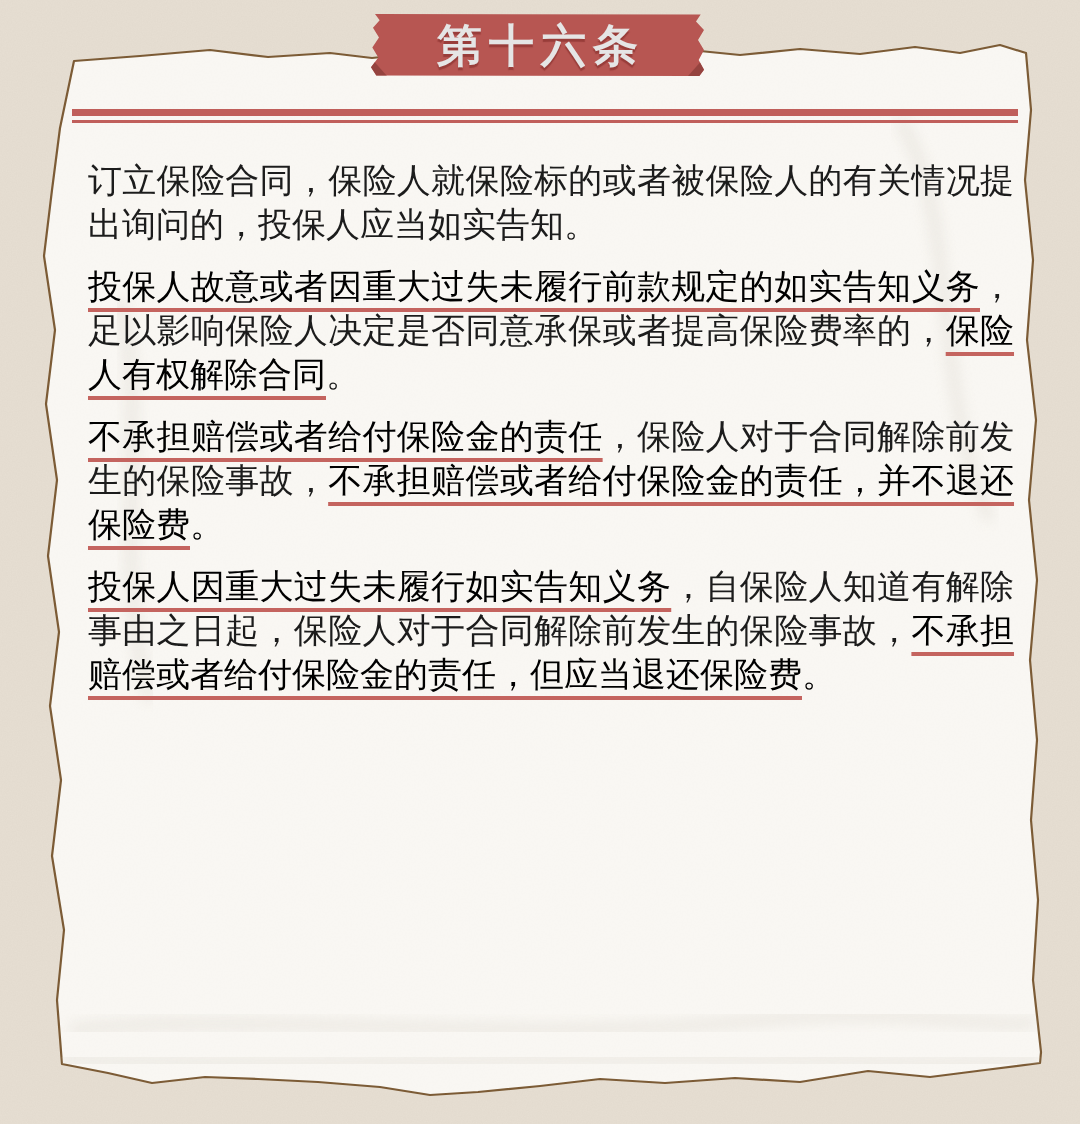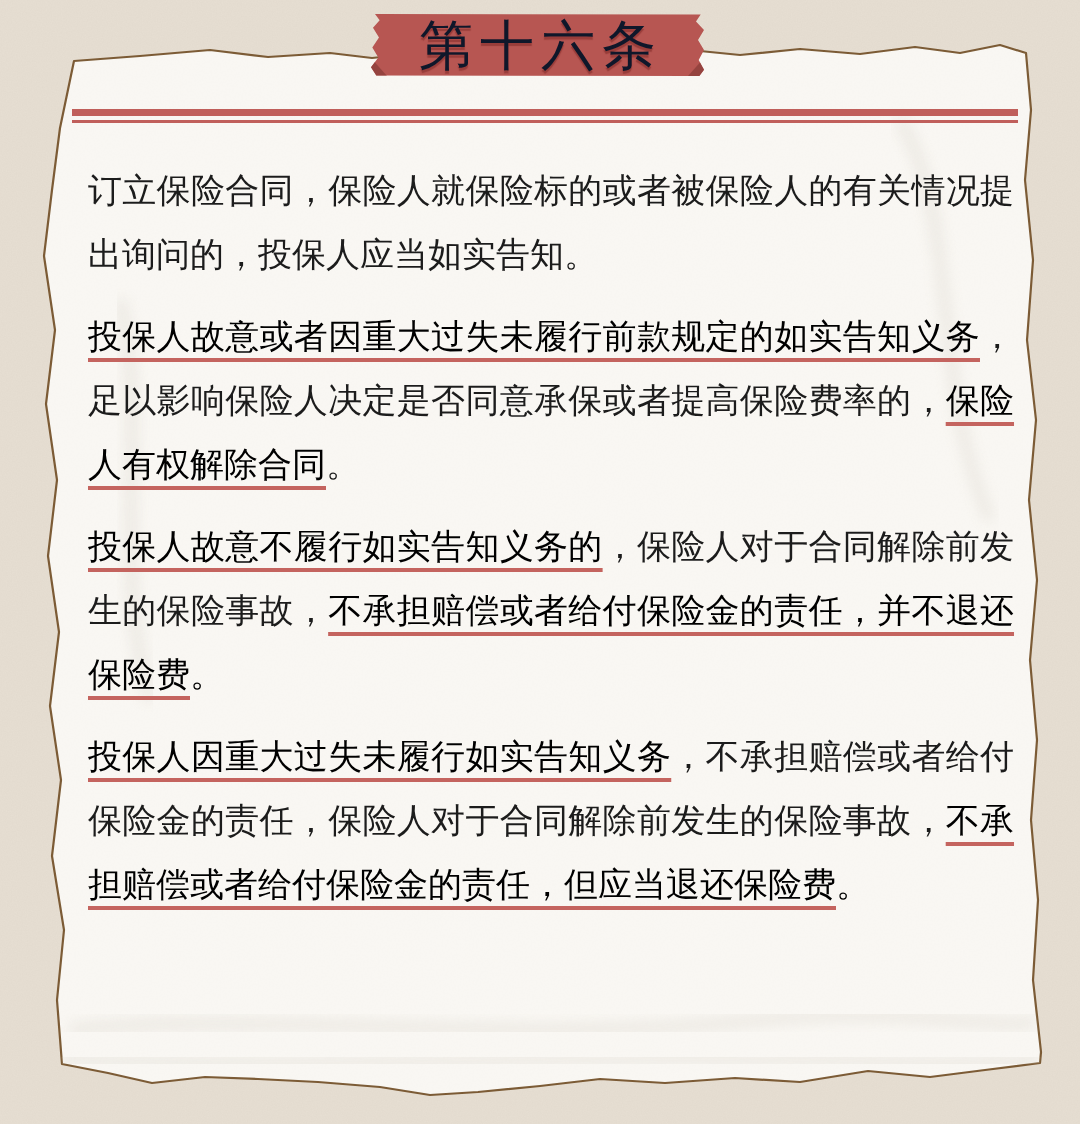--- a/index.html
+++ b/index.html
@@ -18,32 +18,32 @@
     display:flex;align-items:center;justify-content:center;
     clip-path:polygon(1.2% 0%,99% 1%,97.6% 12%,100% 26%,98.2% 42%,100% 58%,98.4% 74%,100% 90%,98.6% 100%,1.6% 99%,0% 86%,2.2% 70%,0.4% 54%,2.4% 38%,0.6% 22%,2.6% 10%);
   }
   .ribbon::before,.ribbon::after{
     content:"";position:absolute;bottom:0;width:16px;height:18px;
     background:var(--ribbonDark,#8f3f3c);opacity:.85;
   }
   .ribbon::before{left:0;clip-path:polygon(0 100%,100% 100%,0 0);}
   .ribbon::after{right:0;clip-path:polygon(100% 100%,0 100%,100% 0);}
   .ribbon-text{
-    color:#0f172a;font-size:54px;font-weight:400;letter-spacing:7px;
+    color:#e5e5e5;font-size:45px;font-weight:700;letter-spacing:7px;
     padding-left:7px;line-height:1;
     text-shadow:0 3px 1px rgba(116,30,28,.45);
   }
   
   .rule{position:absolute;left:72px;top:109px;width:946px;}
   .rule-thick{height:7px;background:var(--rule,#c05f5b);}
   .rule-thin{height:3px;background:var(--rule,#c05f5b);margin-top:4px;}
   
   .content{position:absolute;left:88px;top:158px;width:926px;color:var(--ink,#1c1c1c);}
   .content p{
-    margin:0 0 18px 0;font-size:34px;line-height:64px;
+    margin:0 0 18px 0;font-size:34px;line-height:44px;
     text-align:justify;font-weight:500;
   }
   .run{font-weight:inherit;}
   .b{font-weight:400;color:#000;}
   .u{
     text-decoration:underline;
     text-decoration-color:var(--underline,#c4645f);
     text-decoration-thickness:4px;
     text-underline-offset:10px;
   }
@@ -93,17 +93,17 @@
   </div>
 
   <div class="rule">
     <div class="rule-thick"></div>
     <div class="rule-thin"></div>
   </div>
 
   <main class="content">
       <p><span class="run">订立保险合同，保险人就保险标的或者被保险人的有关情况提出询问的，投保人应当如实告知。</span></p>
       <p><span class="run b u">投保人故意或者因重大过失未履行前款规定的如实告知义务</span><span class="run">，足以影响保险人决定是否同意承保或者提高保险费率的，</span><span class="run b u">保险人有权解除合同</span><span class="run">。</span></p>
-      <p><span class="run b u">投保人故意不履行如实告知义务的</span><span class="run">，保险人对于合同解除前发生的保险事故，</span><span class="run b u">不承担赔偿或者给付保险金的责任，并不退还保险费</span><span class="run b">。</span></p>
-      <p><span class="run b u">投保人因重大过失未履行如实告知义务</span><span class="run">，不承担赔偿或者给付保险金的责任，保险人对于合同解除前发生的保险事故，</span><span class="run b u">不承担赔偿或者给付保险金的责任，但应当退还保险费</span><span class="run b">。</span></p>
+      <p><span class="run b u">不承担赔偿或者给付保险金的责任</span><span class="run">，保险人对于合同解除前发生的保险事故，</span><span class="run b u">不承担赔偿或者给付保险金的责任，并不退还保险费</span><span class="run b">。</span></p>
+      <p><span class="run b u">投保人因重大过失未履行如实告知义务</span><span class="run">，自保险人知道有解除事由之日起，保险人对于合同解除前发生的保险事故，</span><span class="run b u">不承担赔偿或者给付保险金的责任，但应当退还保险费</span><span class="run b">。</span></p>
     </main>
 
 </div>
 
 </body></html>

